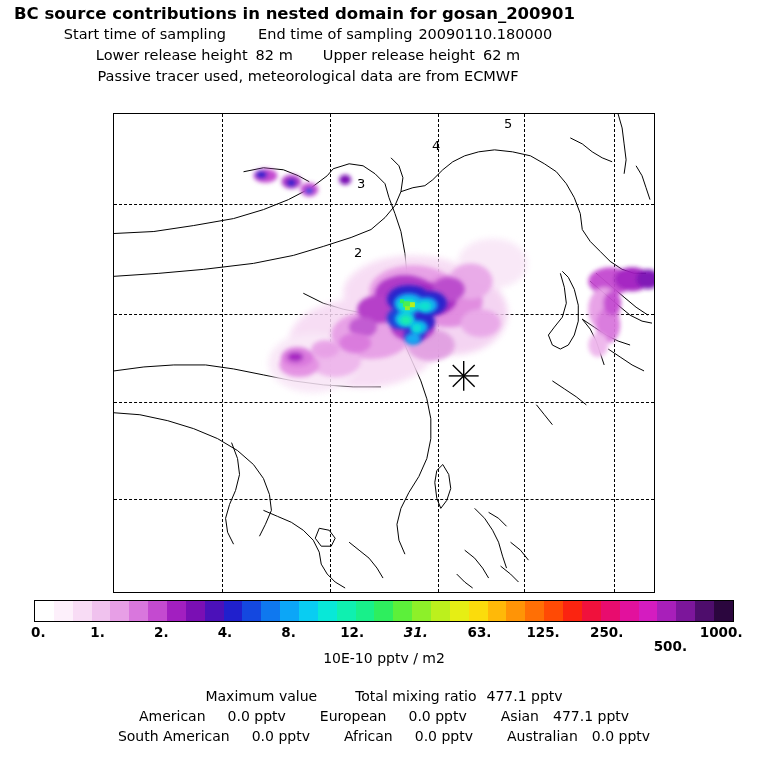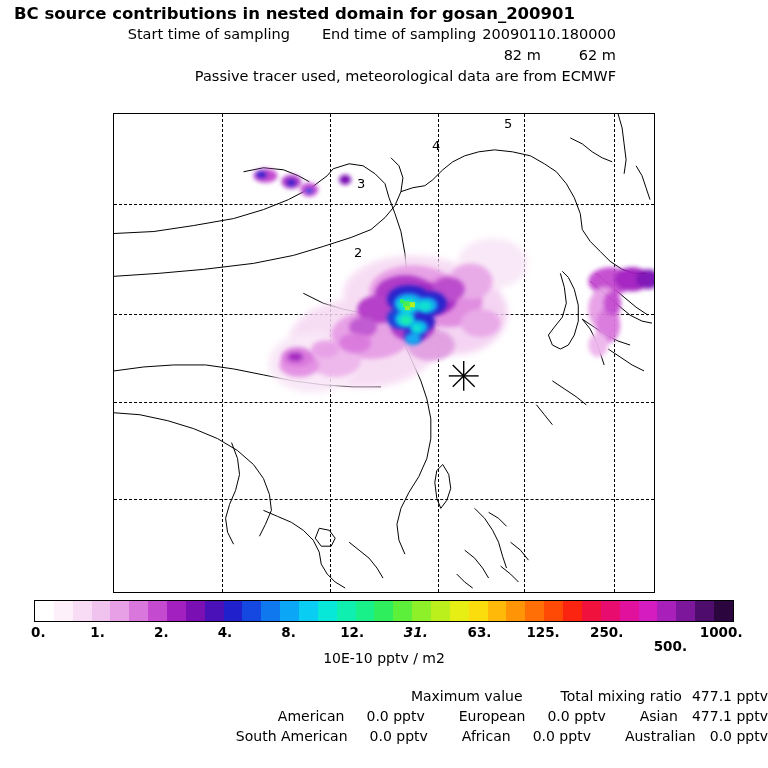--- a/index.html
+++ b/index.html
@@ -30,21 +30,21 @@
     font-weight: bold;
     letter-spacing: 0px;
     text-align: left;
     padding-left: 14px;
     line-height: 20px;
   }
   .subline {
     font-size: 14.5px;
     line-height: 21px;
     display: flex;
-    justify-content: flex-end;
+    justify-content: center;
   }
   .subline .cell {
     white-space: pre;
   }
 
   
   .map-wrap {
     position: absolute;
     left: 113px;
     top: 113px;
@@ -127,21 +127,21 @@
   
   .footer {
     position: absolute;
     left: 0;
     top: 686px;
     width: 768px;
     font-size: 14px;
   }
   .frow {
     display: flex;
-    justify-content: flex-end;
+    justify-content: center;
     line-height: 20px;
     white-space: pre;
   }
   .fs { display: inline-block; }
 </style>
 </head>
 <body>
 
 <div class="page">
 
@@ -151,23 +151,25 @@
     <div class="subline">
       <span class="cell">Start time of sampling</span>
       <span class="fs" style="width:6px"></span>
       <span class="fs" style="width:26px"></span>
       <span class="cell">End time of sampling</span>
       <span class="fs" style="width:6px"></span>
       <span class="cell">20090110.180000</span>
     </div>
 
     <div class="subline">
+      <span class="cell">Lower release height</span>
       <span class="fs" style="width:8px"></span>
       <span class="cell">82 m</span>
       <span class="fs" style="width:30px"></span>
+      <span class="cell">Upper release height</span>
       <span class="fs" style="width:8px"></span>
       <span class="cell">62 m</span>
     </div>
 
     <div class="subline">
       <span class="cell">Passive tracer used, meteorological data are from ECMWF</span>
     </div>
   </div>
 
   <div class="map-wrap">

